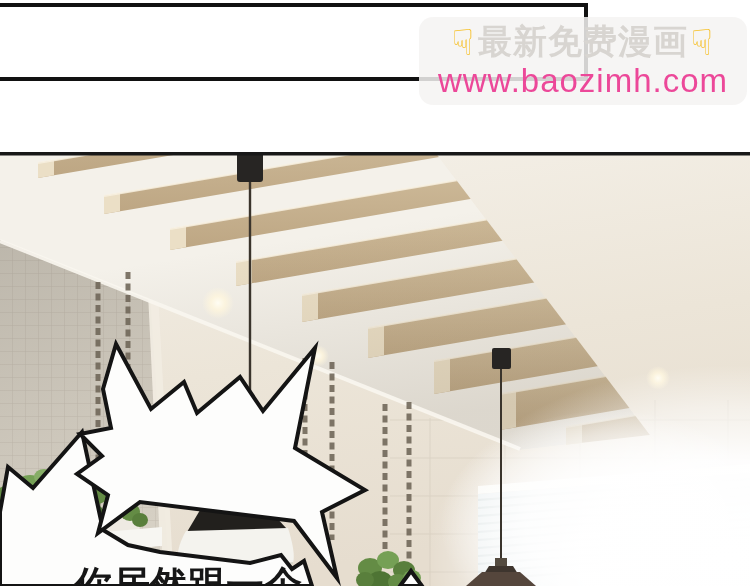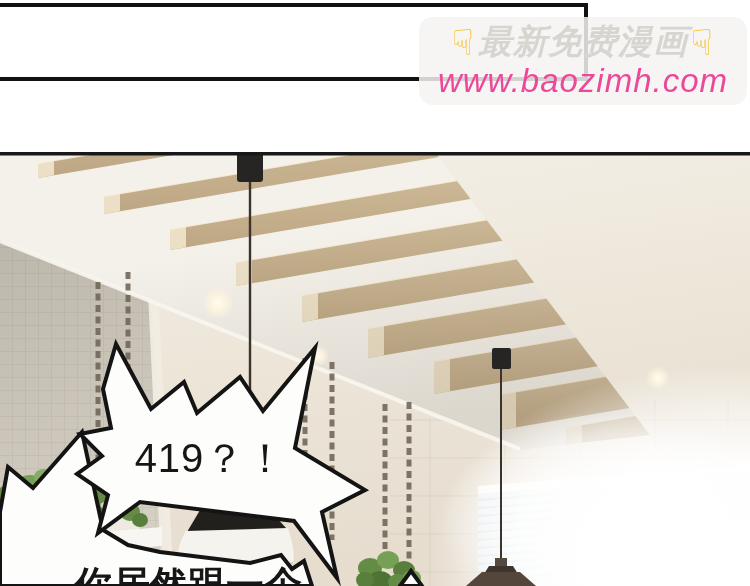--- a/index.html
+++ b/index.html
@@ -13,21 +13,20 @@
     box-sizing:border-box; background:#ffffff; border:4px solid #111;
     z-index:5;
   }
   .caption-box span{display:block; padding:8px 14px; font-size:22px; color:#111;}
   
   .wm-badge{
     position:absolute; left:419px; top:17px; width:328px; height:88px;
     background:rgba(244,243,242,0.85); border-radius:14px; z-index:30;
     display:flex; flex-direction:column; align-items:center; justify-content:center;
     line-height:1.1;
-    font-style:italic;
   }
   .wm-line1{font-size:34px; font-weight:bold; color:#d8d5d1; letter-spacing:1px; white-space:nowrap;}
   .wm-hand{color:#f6c12b; font-size:36px; font-weight:bold; vertical-align:-2px; padding:0 3px;}
   .wm-line2{font-size:33px; font-weight:500; color:#ec4899; letter-spacing:1px; white-space:nowrap;}
   
   .scene-wrap{position:absolute; left:0; top:152px; width:750px; height:434px; z-index:10;}
   .bubble-text{position:absolute; z-index:20; color:#161616; pointer-events:none;}
   .burst-text{left:93px; top:438px; width:235px; text-align:center;
     font-size:40px; font-weight:500; letter-spacing:1px; line-height:1;}
   .shout-text{left:74px; top:566px; font-size:38px; font-weight:700;
@@ -232,21 +231,20 @@
 
     <g>
       <polygon points="0,512 8,467 33,488 82,432 103,530 128,545 160,552 250,563 281,555 292,569 304,561 312,586 0,586" fill="#fdfdfc" stroke="#141414" stroke-width="4" stroke-miterlimit="14"></polygon>
       <polygon points="400,586 411,571 422,586" fill="#fdfdfc" stroke="#141414" stroke-width="4" stroke-miterlimit="14"></polygon>
     </g>
 
     <polygon points="116,344 151,409 184,382 197,413 240,377 263,411 315,348 295,448 365,490 322,512 337,578 294,521 140,502 98,533 108,495 77,474 102,456 80,434 111,428 103,389" fill="#fdfdfc" stroke="#141414" stroke-width="4" stroke-miterlimit="14"></polygon>
   </svg>
   </div>
 
-  <div class="bubble-text burst-text">419？！</div>
   <div class="bubble-text shout-text">你居然跟一个</div>
 
   <div class="wm-badge">
     <div class="wm-line1">
       <span class="wm-hand">☟</span><span>最新免费漫画</span><span class="wm-hand">☟</span>
     </div>
     <div class="wm-line2">www.baozimh.com</div>
   </div>
 
 </div>

